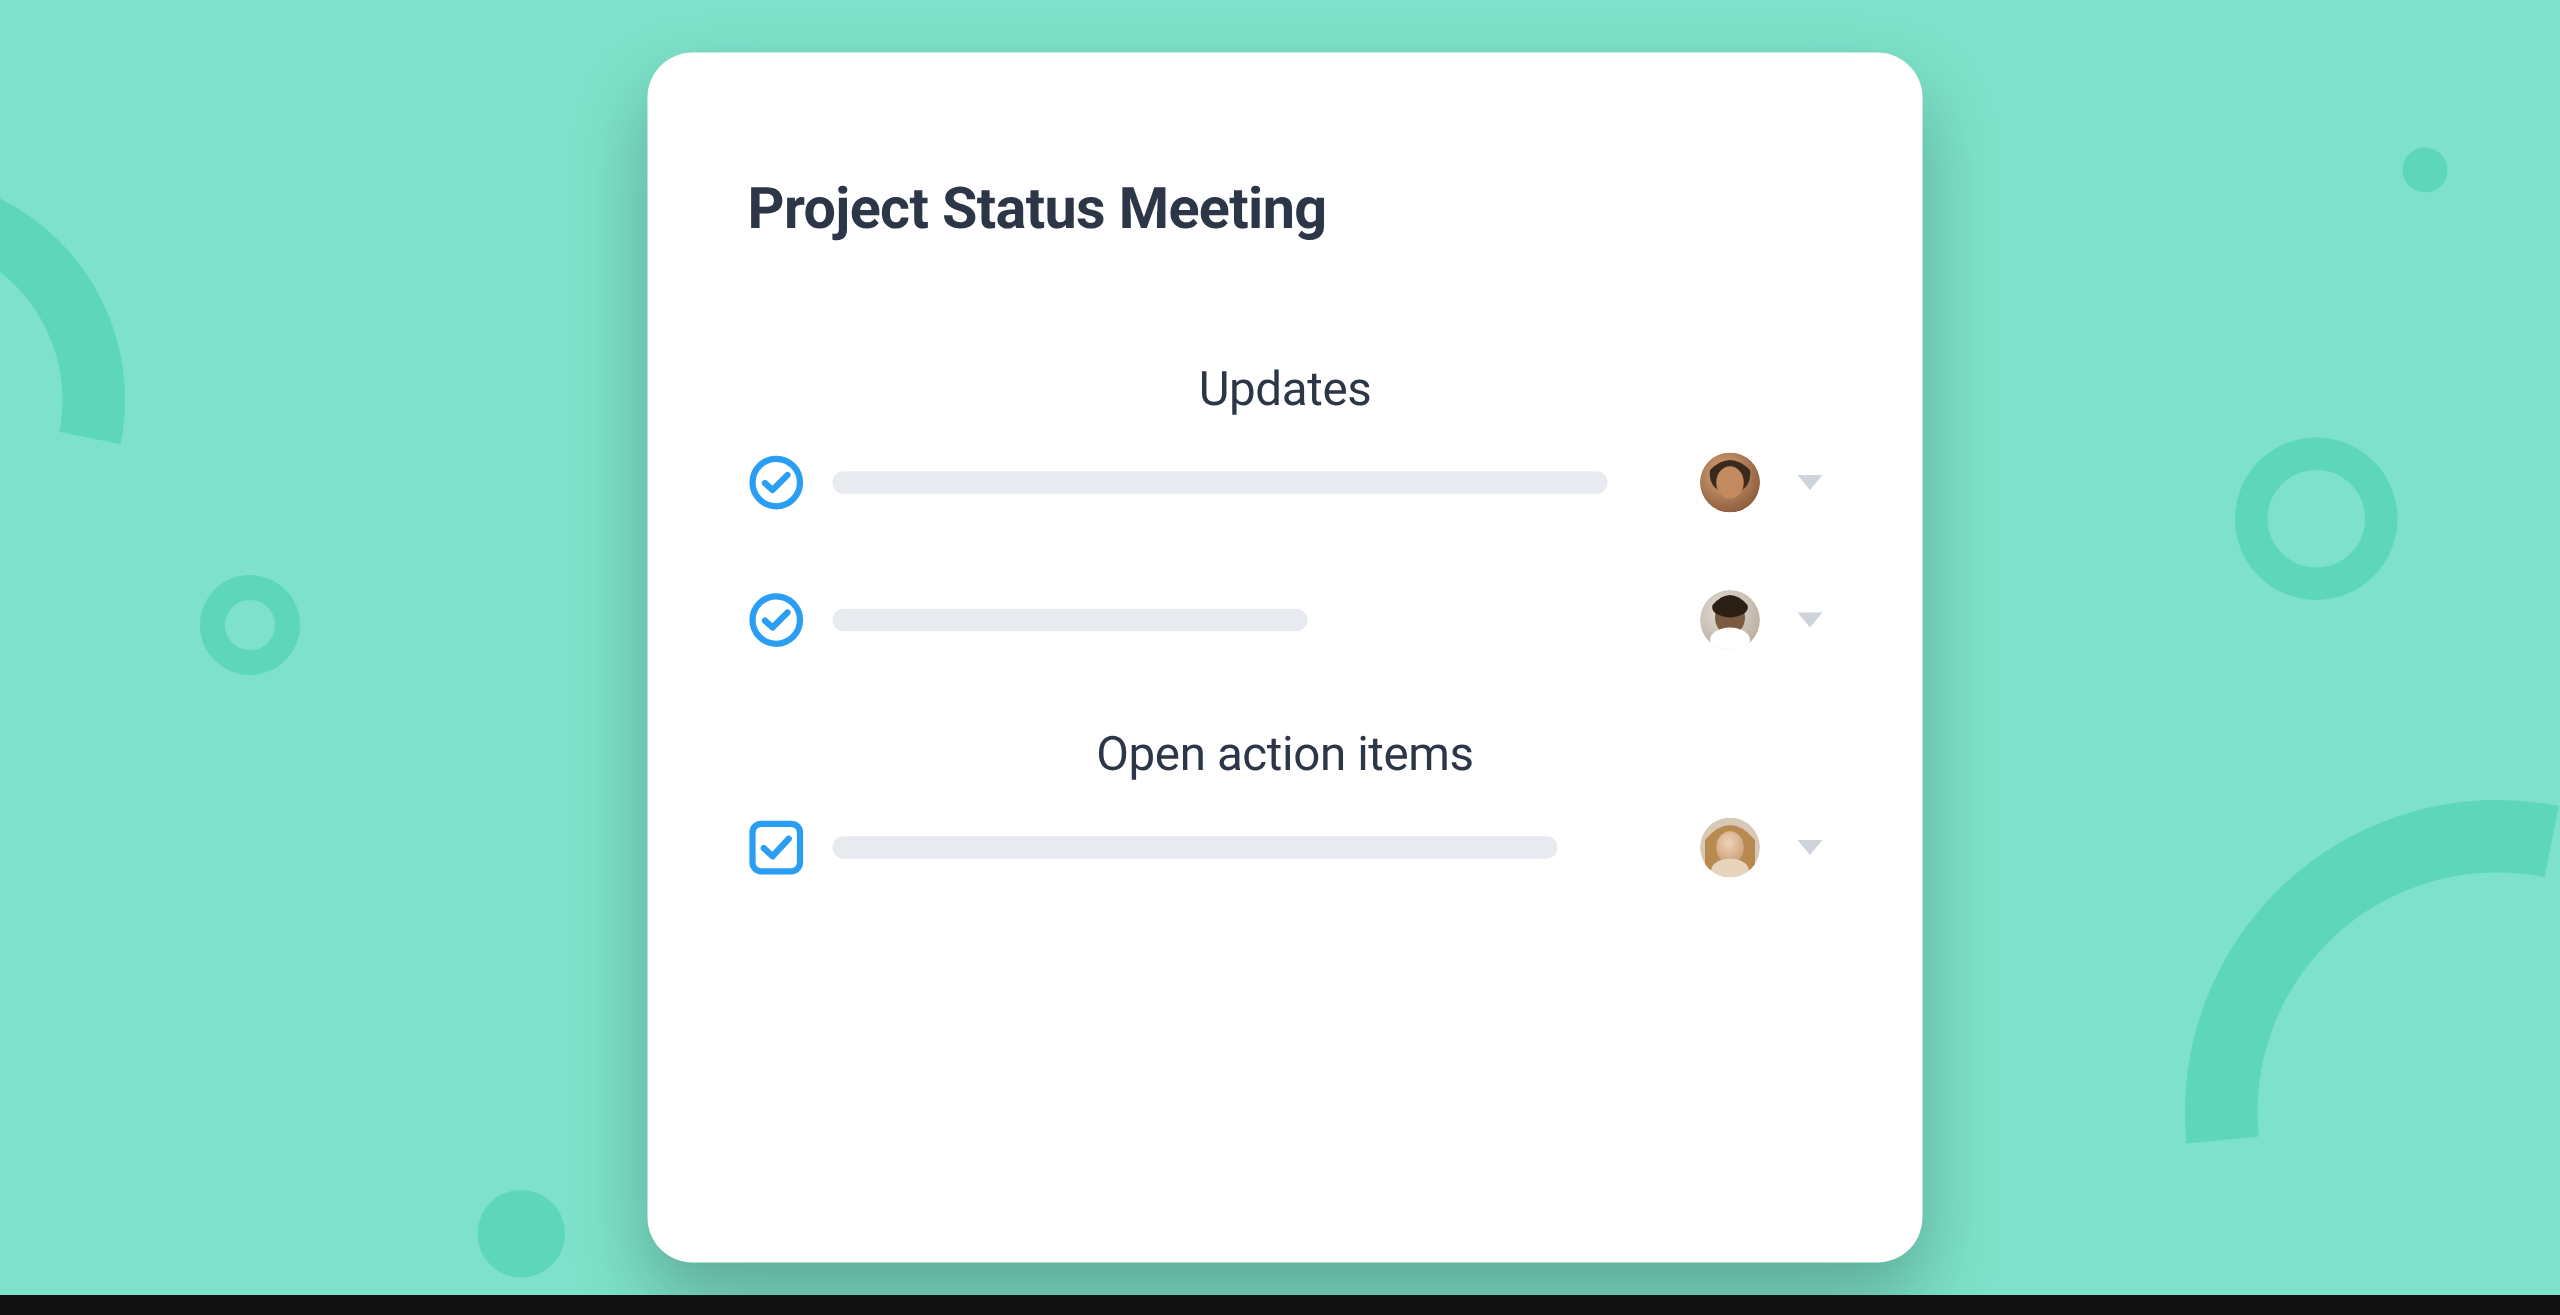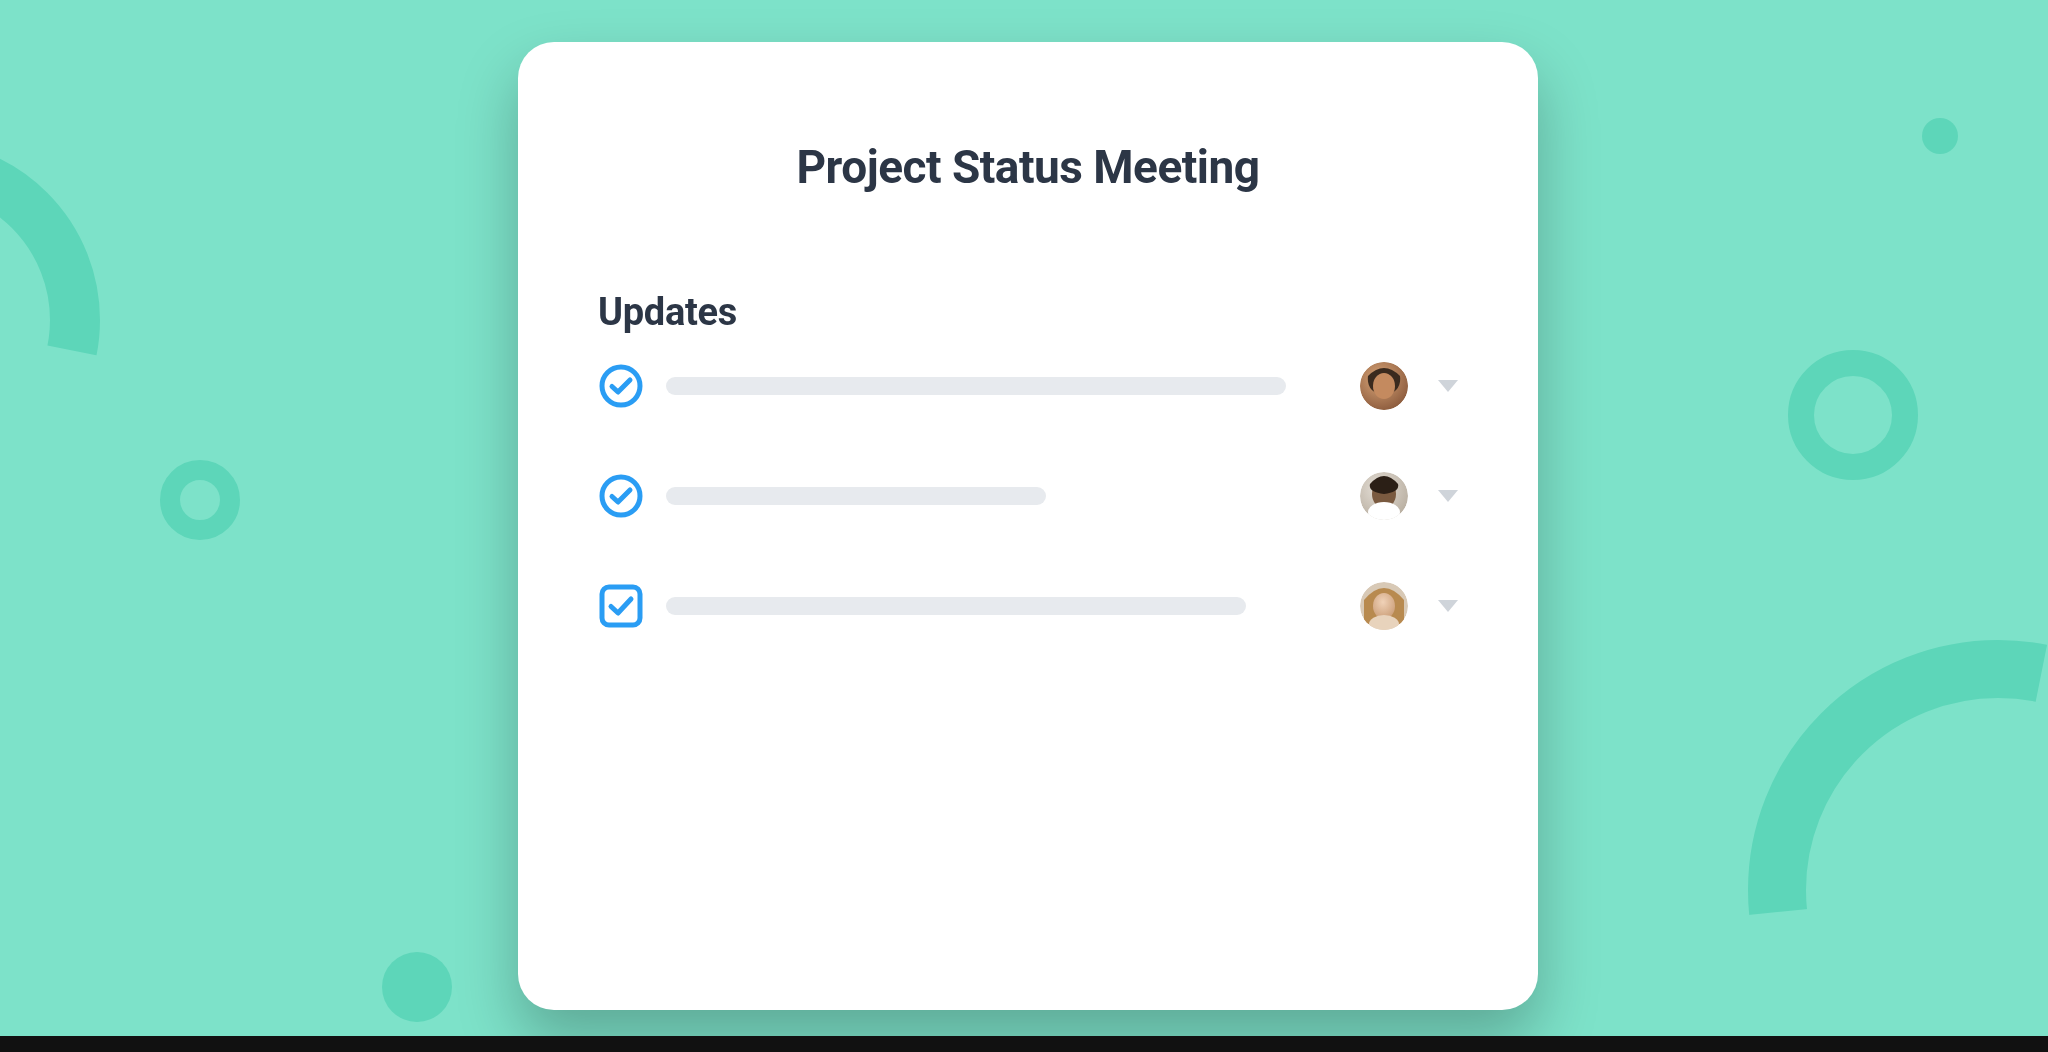--- a/index.html
+++ b/index.html
@@ -57,30 +57,30 @@
     box-shadow: 0 30px 60px rgba(0,0,0,0.25);
     padding: 98px 80px 60px 80px;
   }
 
   .card-title {
     font-size: 46px;
     font-weight: 700;
     color: #2c3646;
     letter-spacing: -0.5px;
     margin-bottom: 96px;
-    text-align: center;
   }
 
   .section { margin-bottom: 62px; }
   .section-title {
     font-size: 38px;
-    font-weight: 700;
+    font-weight: 400;
     color: #2c3646;
     margin-bottom: 28px;
     letter-spacing: -0.3px;
+    text-align: center;
   }
 
   .item-row {
     display: flex;
     align-items: center;
     gap: 22px;
   }
 
   .check-circle, .check-square {
     width: 46px; height: 46px;
@@ -190,20 +190,21 @@
           <ellipse cx="24" cy="22" rx="12" ry="14" fill="#7a5a40"></ellipse>
           <path d="M10 12 Q24 -4 38 12 Q40 20 24 22 Q8 20 10 12" fill="#2b1f16"></path>
           <ellipse cx="24" cy="40" rx="16" ry="10" fill="#ffffff"></ellipse>
         </svg>
       </span>
       <span class="caret"></span>
     </div>
   </div>
 
   <div class="section">
+    <h2 class="section-title">Open action items</h2>
     <div class="item-row">
       <span class="check-square">
         <svg viewBox="0 0 46 46">
           <rect x="4" y="4" width="38" height="38" rx="7" ry="7" fill="none" stroke="#2a9df4" stroke-width="5"></rect>
           <path d="M13 23.5 L20 30 L33 16" fill="none" stroke="#2a9df4" stroke-width="5" stroke-linecap="round" stroke-linejoin="round"></path>
         </svg>
       </span>
       <div class="placeholder-bar bar-w-580"></div>
       <div class="spacer"></div>
       <span class="avatar">

